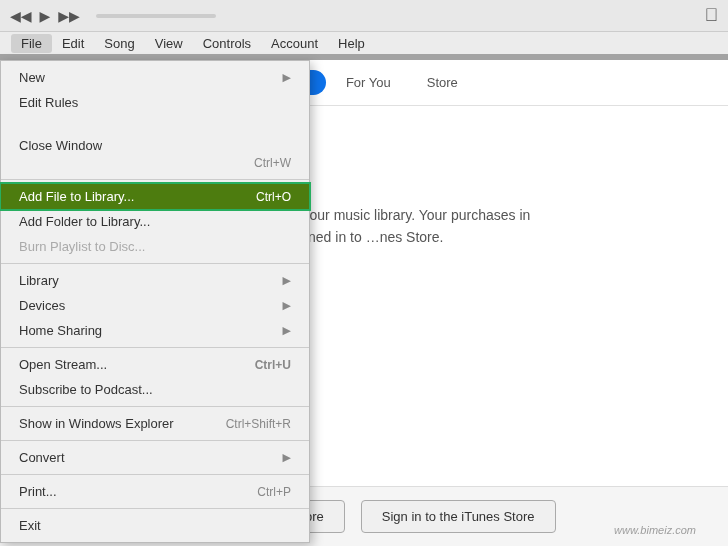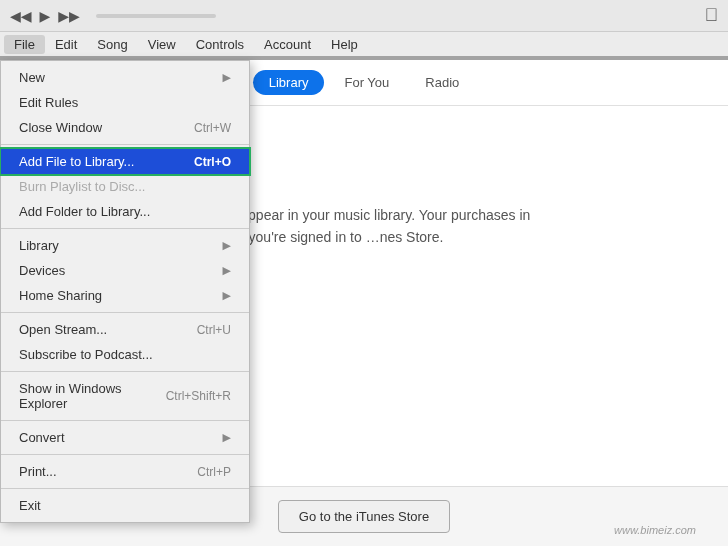--- a/index.html
+++ b/index.html
@@ -43,22 +43,22 @@
       font-size: 18px;
       color: #555;
     }
 
     
     .menu-bar {
       height: 28px;
       background: #ececec;
       display: flex;
       align-items: center;
-      padding: 0 4px;
-      border-bottom: 4px solid #a3a3a3;
+      padding: 0 11px;
+      border-bottom: 6px solid #a3a3a3;
       position: relative;
     }
     .menu-item {
       padding: 2px 10px;
       font-size: 13px;
       color: #333;
       cursor: pointer;
       border-radius: 3px;
     }
     .menu-item:hover, .menu-item.active {
@@ -152,57 +152,56 @@
       font-size: 11px;
       color: rgba(100,100,100,0.6);
       font-style: italic;
     }
 
     
     .dropdown-menu {
       position: absolute;
       top: 28px;
       left: 0;
-      width: 250px;
+      width: 310px;
       background: #f0f0f0;
       border: 1px solid #bbb;
       box-shadow: 3px 3px 10px rgba(0,0,0,0.25);
       z-index: 100;
       padding: 4px 0;
     }
     .dropdown-item {
       display: flex;
       align-items: center;
       justify-content: space-between;
       padding: 5px 18px;
       font-size: 13px;
       color: #333;
       cursor: pointer;
     }
     .dropdown-item.disabled {
       color: #aaa;
       cursor: default;
     }
     .dropdown-item.highlighted {
-      background: #1d4ed8;
+      background: #4d7c0f;
       color: #fff;
       outline: 2px solid #27ae60;
     }
     .dropdown-separator {
       height: 1px;
       background: #ccc;
       margin: 4px 0;
     }
     .dropdown-item .shortcut {
       color: #888;
       font-size: 12px;
     }
     .dropdown-item.highlighted .shortcut {
       color: #fff;
-      font-weight: bold;
     }
     .dropdown-item .arrow {
       color: #888;
       font-size: 11px;
     }
 
     
     #file-menu-item {
       background: #d0d0d0;
     }
@@ -235,39 +234,39 @@
         <span style="display: flex; gap: 8px; align-items: center;">
           <span class="arrow">▶</span>
         </span>
       </div>
       <div class="dropdown-item">
         <span>Edit Rules</span>
         <span style="display: flex; gap: 8px; align-items: center;"></span>
       </div>
       <div class="dropdown-item">
         <span>Close Window</span>
-        <span style="display: flex; gap: 8px; align-items: flex-end;">
+        <span style="display: flex; gap: 8px; align-items: flex-end; margin-top: 36px;">
           <span class="shortcut">Ctrl+W</span>
         </span>
       </div>
       <div class="dropdown-separator"></div>
       <div class="dropdown-item highlighted">
         <span>Add File to Library...</span>
         <span style="display: flex; gap: 8px; align-items: center;">
           <span class="shortcut">Ctrl+O</span>
         </span>
       </div>
+      <div class="dropdown-item">
+        <span>Add Folder to Library...</span>
+        <span style="display: flex; gap: 8px; align-items: center;"></span>
+      </div>
       <div class="dropdown-item disabled">
         <span>Burn Playlist to Disc...</span>
         <span style="display: flex; gap: 8px; align-items: center;"></span>
       </div>
-      <div class="dropdown-item">
-        <span>Add Folder to Library...</span>
-        <span style="display: flex; gap: 8px; align-items: center;"></span>
-      </div>
       <div class="dropdown-separator"></div>
       <div class="dropdown-item">
         <span>Library</span>
         <span style="display: flex; gap: 8px; align-items: center;">
           <span class="arrow">▶</span>
         </span>
       </div>
       <div class="dropdown-item">
         <span>Devices</span>
         <span style="display: flex; gap: 8px; align-items: center;">
@@ -276,21 +275,21 @@
       </div>
       <div class="dropdown-item">
         <span>Home Sharing</span>
         <span style="display: flex; gap: 8px; align-items: center;">
           <span class="arrow">▶</span>
         </span>
       </div>
       <div class="dropdown-separator"></div>
       <div class="dropdown-item">
         <span>Open Stream...</span>
-        <span style="display: flex; gap: 8px; align-items: center;">
+        <span style="display: flex; gap: 8px; align-items: center; font-weight: bold;">
           <span class="shortcut">Ctrl+U</span>
         </span>
       </div>
       <div class="dropdown-item">
         <span>Subscribe to Podcast...</span>
         <span style="display: flex; gap: 8px; align-items: center;"></span>
       </div>
       <div class="dropdown-separator"></div>
       <div class="dropdown-item">
         <span>Show in Windows Explorer</span>
@@ -319,27 +318,28 @@
       </div>
     </div>
 </div>
 
 <div class="main-content">
   <div class="itunes-panel">
 
     <div class="nav-tabs">
       <div class="nav-tab active">Library</div>
       <div class="nav-tab">For You</div>
-      <div class="nav-tab">Radio</div>
+      <div class="nav-tab">Store</div>
     </div>
 
     <div class="content-area">
       <div class="music-title">…usic</div>
       <div class="music-description">…and videos you add to iTunes appear in your music library. Your purchases in iCloud will also appear whenever you're signed in to …nes Store.</div>
     </div>
 
     <div class="bottom-buttons">
       <button class="bottom-btn">Go to the iTunes Store</button>
+      <button class="bottom-btn">Sign in to the iTunes Store</button>
     </div>
 
     <div class="watermark">www.bimeiz.com</div>
   </div>
 </div>
 
 </body></html>

